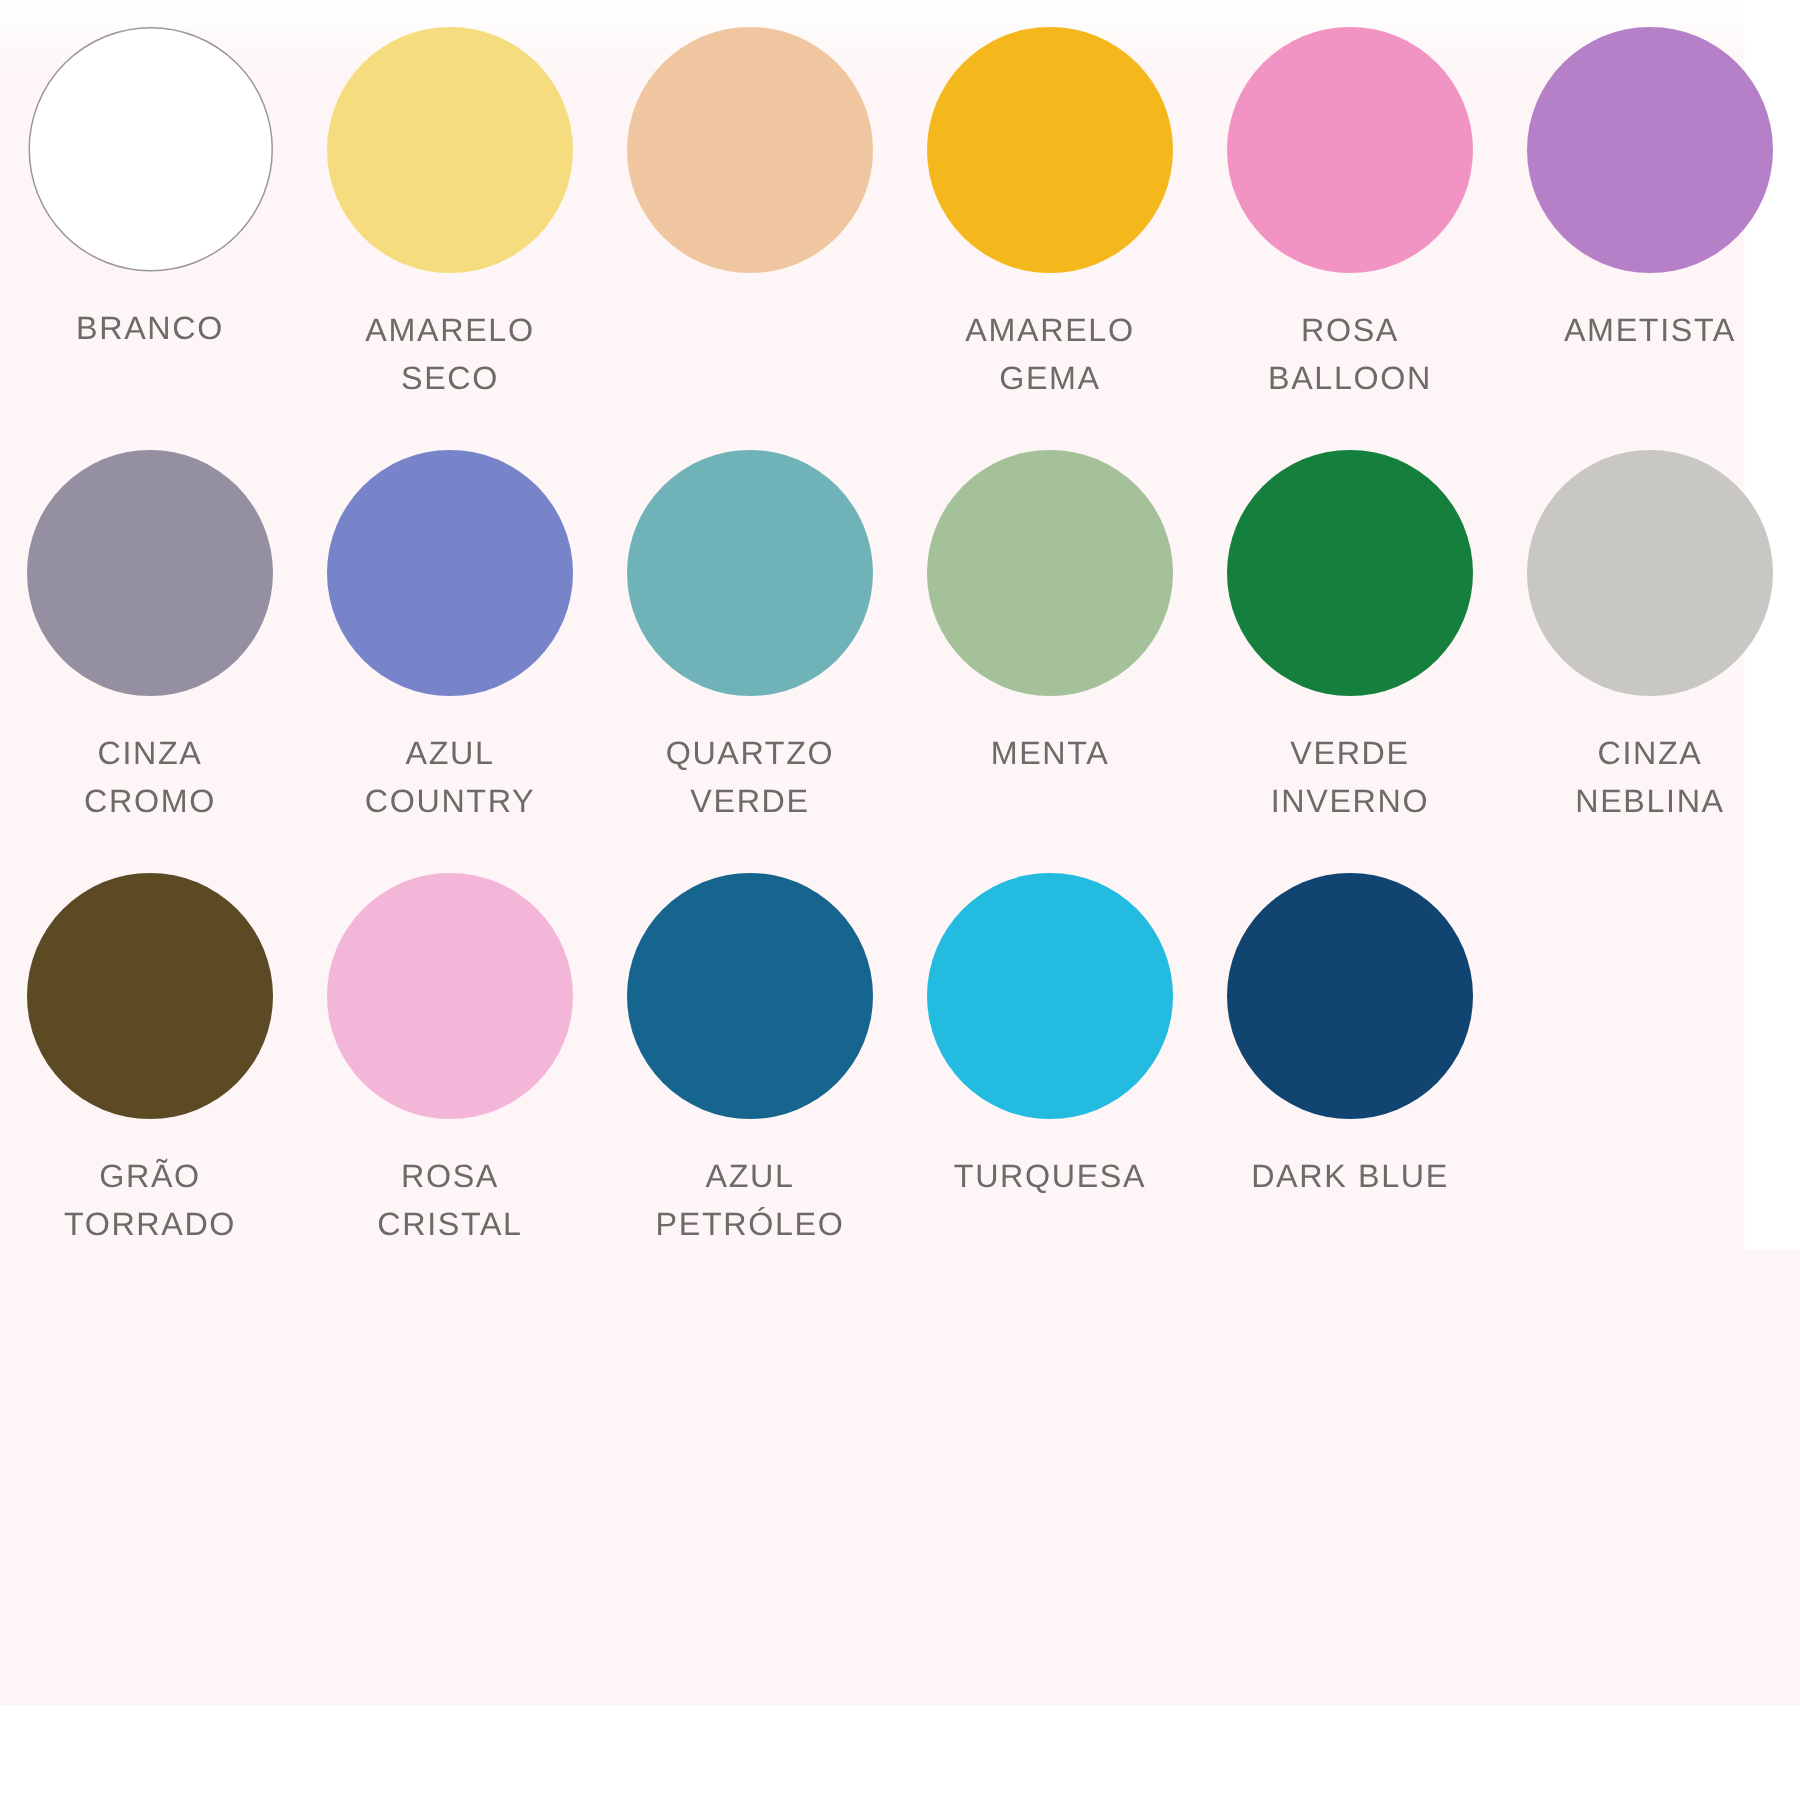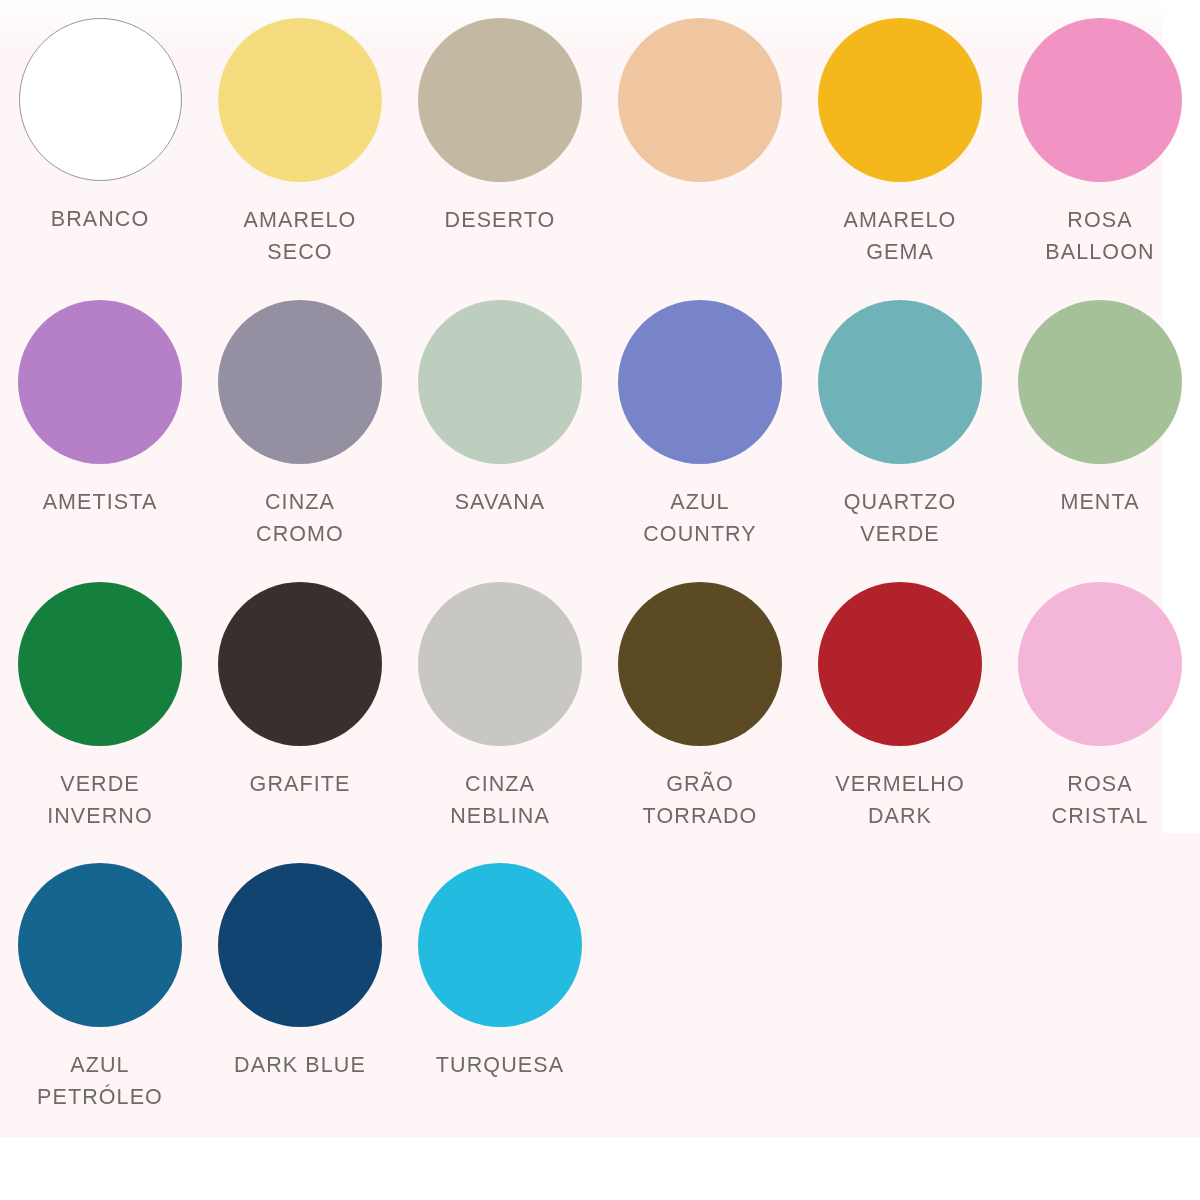--- a/index.html
+++ b/index.html
@@ -121,24 +121,20 @@
       <div class="swatch">
         <div class="chip outlined" style="background: rgb(255, 255, 255);"></div>
         <div class="chip-label">BRANCO</div>
       </div>
       <div class="swatch">
         <div class="chip" style="background: rgb(245, 221, 127);"></div>
         <div class="chip-label">AMARELO
 SECO</div>
       </div>
       <div class="swatch">
-        <div class="chip" style="background: rgb(195, 185, 163);"></div>
-        <div class="chip-label">DESERTO</div>
-      </div>
-      <div class="swatch">
         <div class="chip" style="background: rgb(239, 198, 159);"></div>
       </div>
       <div class="swatch">
         <div class="chip" style="background: rgb(245, 184, 28);"></div>
         <div class="chip-label">AMARELO
 GEMA</div>
       </div>
       <div class="swatch">
         <div class="chip" style="background: rgb(242, 148, 195);"></div>
         <div class="chip-label">ROSA
@@ -147,73 +143,60 @@
       <div class="swatch">
         <div class="chip" style="background: rgb(182, 128, 201);"></div>
         <div class="chip-label">AMETISTA</div>
       </div>
       <div class="swatch">
         <div class="chip" style="background: rgb(149, 144, 161);"></div>
         <div class="chip-label">CINZA
 CROMO</div>
       </div>
       <div class="swatch">
-        <div class="chip" style="background: rgb(189, 205, 190);"></div>
-        <div class="chip-label">SAVANA</div>
-      </div>
-      <div class="swatch">
         <div class="chip" style="background: rgb(120, 132, 201);"></div>
         <div class="chip-label">AZUL
 COUNTRY</div>
       </div>
       <div class="swatch">
         <div class="chip" style="background: rgb(111, 179, 185);"></div>
         <div class="chip-label">QUARTZO
 VERDE</div>
       </div>
       <div class="swatch">
         <div class="chip" style="background: rgb(165, 193, 154);"></div>
         <div class="chip-label">MENTA</div>
       </div>
       <div class="swatch">
         <div class="chip" style="background: rgb(21, 128, 62);"></div>
         <div class="chip-label">VERDE
 INVERNO</div>
       </div>
       <div class="swatch">
-        <div class="chip" style="background: rgb(57, 47, 44);"></div>
-        <div class="chip-label">GRAFITE</div>
-      </div>
-      <div class="swatch">
         <div class="chip" style="background: rgb(200, 199, 196);"></div>
         <div class="chip-label">CINZA
 NEBLINA</div>
       </div>
       <div class="swatch">
         <div class="chip" style="background: rgb(92, 74, 37);"></div>
         <div class="chip-label">GRÃO
 TORRADO</div>
       </div>
       <div class="swatch">
-        <div class="chip" style="background: rgb(178, 34, 42);"></div>
-        <div class="chip-label">VERMELHO
-DARK</div>
-      </div>
-      <div class="swatch">
         <div class="chip" style="background: rgb(243, 181, 216);"></div>
         <div class="chip-label">ROSA
 CRISTAL</div>
       </div>
       <div class="swatch">
         <div class="chip" style="background: rgb(22, 101, 143);"></div>
         <div class="chip-label">AZUL
 PETRÓLEO</div>
       </div>
       <div class="swatch">
+        <div class="chip" style="background: rgb(35, 188, 224);"></div>
+        <div class="chip-label">TURQUESA</div>
+      </div>
+      <div class="swatch">
         <div class="chip" style="background: rgb(17, 68, 112);"></div>
         <div class="chip-label">DARK BLUE</div>
       </div>
-      <div class="swatch">
-        <div class="chip" style="background: rgb(35, 188, 224);"></div>
-        <div class="chip-label">TURQUESA</div>
-      </div>
     </div>
 </div>
 
 </body></html>

